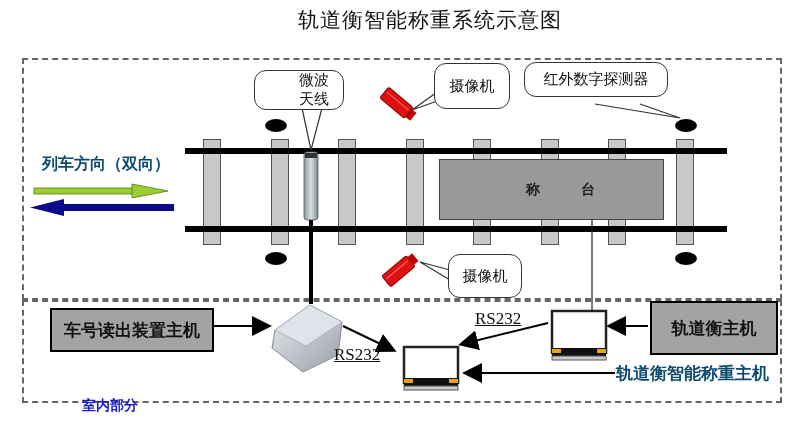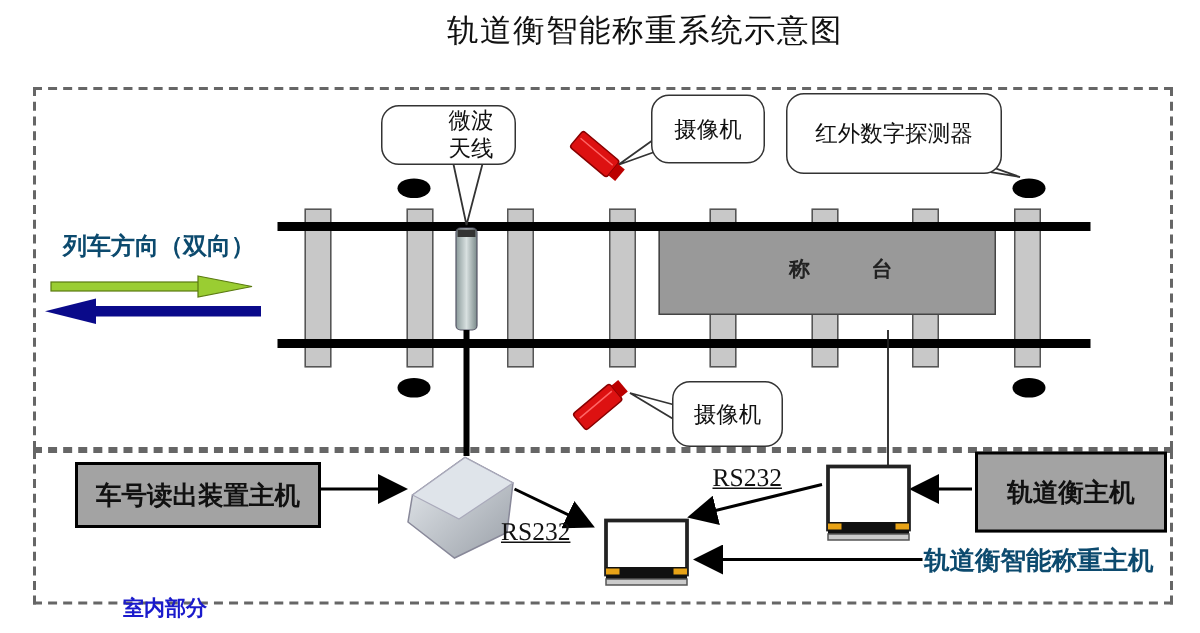--- a/index.html
+++ b/index.html
@@ -28,21 +28,21 @@
 
 <div class="abs sleeper" style="left:203px;top:139px;height:106px;"></div>
 <div class="abs sleeper" style="left:271px;top:139px;height:106px;"></div>
 <div class="abs sleeper" style="left:338px;top:139px;height:106px;"></div>
 <div class="abs sleeper" style="left:406px;top:139px;height:106px;"></div>
 <div class="abs sleeper" style="left:473px;top:139px;height:106px;"></div>
 <div class="abs sleeper" style="left:541px;top:139px;height:106px;"></div>
 <div class="abs sleeper" style="left:608px;top:139px;height:106px;"></div>
 <div class="abs sleeper" style="left:676px;top:139px;height:106px;"></div>
 
-<div class="abs platform" style="left:439px;top:149px;width:225px;height:61px;padding-left:36px;">
+<div class="abs platform" style="left:439px;top:159px;width:225px;height:61px;padding-left:36px;">
   <span>称 台</span>
 </div>
 
 <div class="abs rail" style="left:185px;top:148px;width:542px;"></div>
 <div class="abs rail" style="left:185px;top:226px;width:542px;"></div>
 
 <div class="abs dot" style="left:265px;top:119px;"></div>
 <div class="abs dot" style="left:265px;top:252px;"></div>
 <div class="abs dot" style="left:675px;top:119px;"></div>
 <div class="abs dot" style="left:675px;top:252px;"></div>
@@ -125,21 +125,21 @@
 </svg>
 
 <div class="abs txt" style="left:42px;top:154px;font-size:16px;font-weight:bold;">列车方向（双向）</div>
 
 <div class="abs callout" style="left:254px;top:70px;width:90px;height:40px;padding-left:44px;">
   <span>微波天线</span>
 </div>
 <div class="abs callout" style="left:434px;top:63px;width:76px;height:46px;">
   <span>摄像机</span>
 </div>
-<div class="abs callout" style="left:524px;top:62px;width:144px;height:54px;">
+<div class="abs callout" style="left:524px;top:62px;width:144px;height:35px;">
   <span>红外数字探测器</span>
 </div>
 <div class="abs callout" style="left:448px;top:254px;width:74px;height:44px;">
   <span>摄像机</span>
 </div>
 
 <div class="abs labelbox" style="left:50px;top:308px;width:164px;height:44px;">
   <span>车号读出装置主机</span>
 </div>
 <div class="abs labelbox" style="left:650px;top:301px;width:128px;height:54px;">

